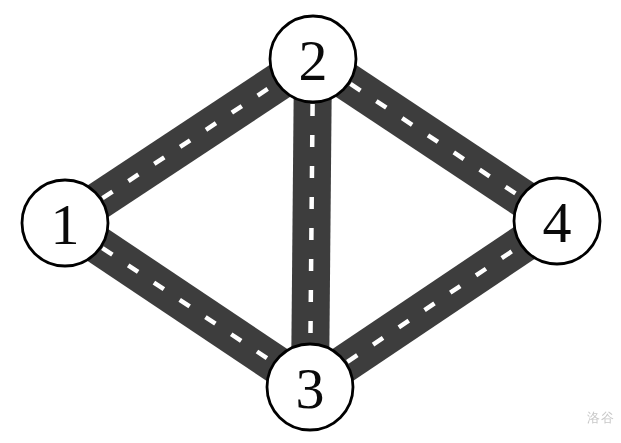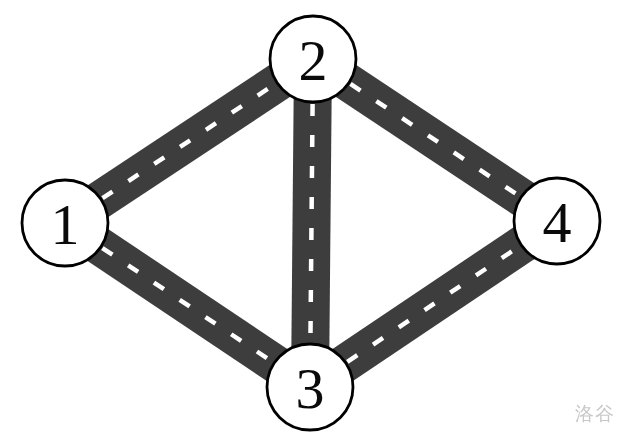--- a/index.html
+++ b/index.html
@@ -18,21 +18,21 @@
   svg { display: block; }
   .node-label {
     font-family: "Liberation Serif", "DejaVu Serif", serif;
     font-size: 58px;
     fill: #0a0a0a;
   }
   .watermark {
     position: absolute;
     right: 6px;
     bottom: 16px;
-    font-size: 19px;
+    font-size: 13px;
     letter-spacing: 1px;
     color: #c8c8c8;
     font-family: "Liberation Sans", sans-serif;
     user-select: none;
   }
 </style>
 </head>
 <body>
 
 <div class="stage">

